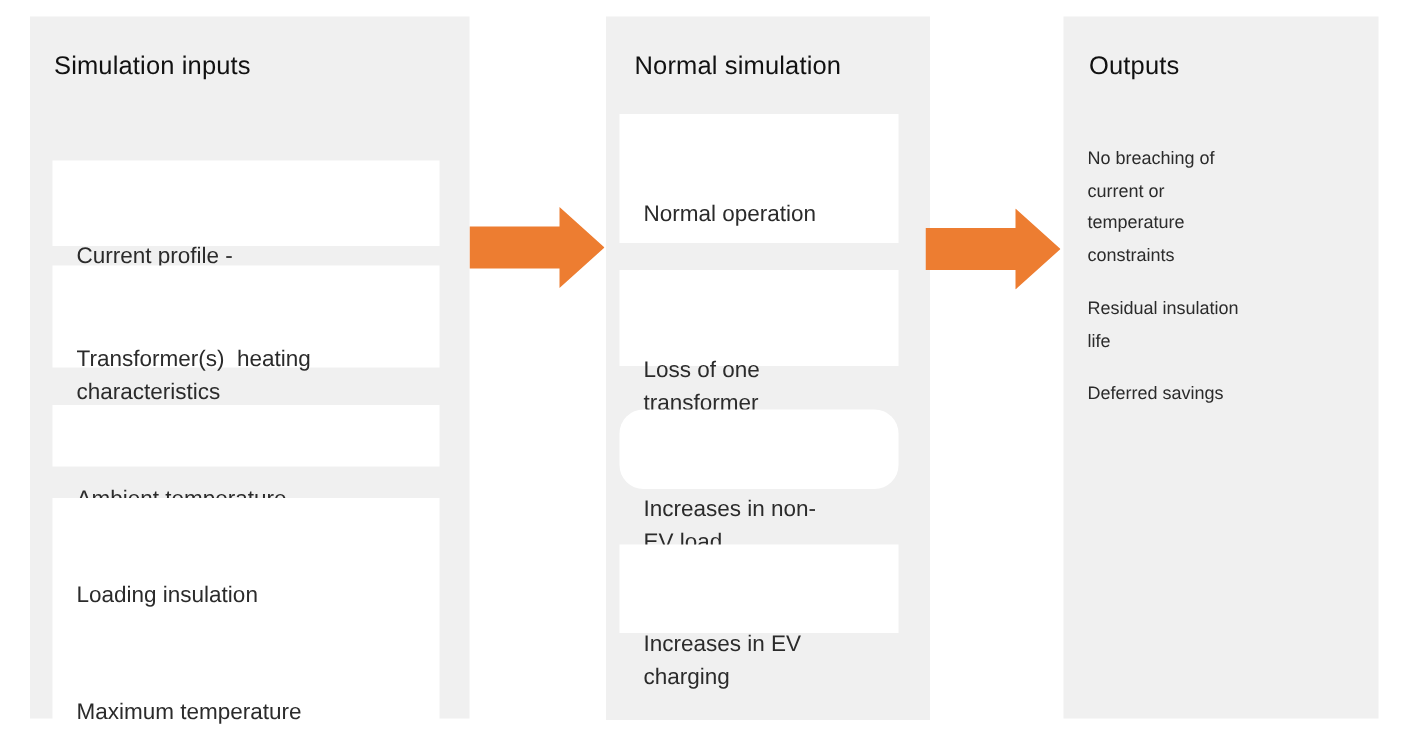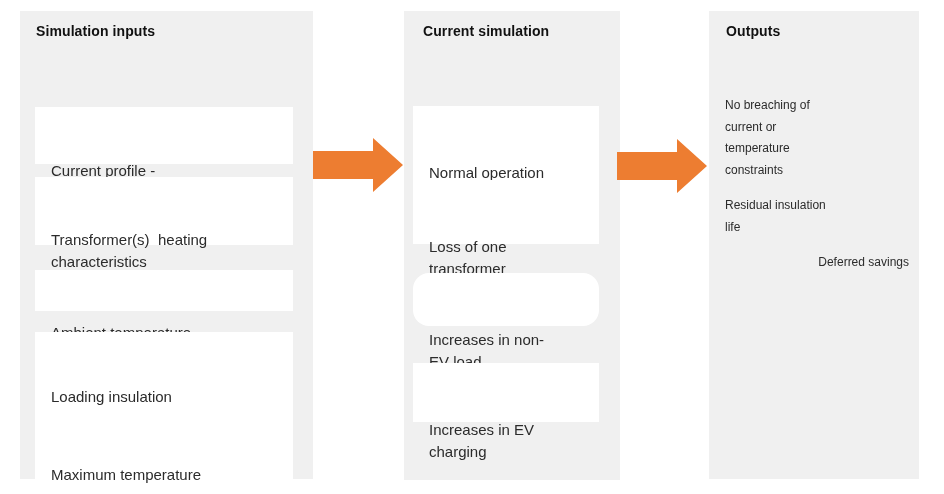--- a/index.html
+++ b/index.html
@@ -14,22 +14,22 @@
 
   .panel {
     position: absolute; top: 11px;
     background: var(--panel-bg, #f0f0f0);
   }
   .panel-inputs  { left: 20px;  width: 293px; height: 468px; }
   .panel-thermal { left: 404px; width: 216px; height: 469px; }
   .panel-outputs { left: 709px; width: 210px; height: 468px; }
 
   .panel-title {
-    position: absolute; top: 12px; left: 16px;
-    font-size: 14px; font-weight: bold;
+    position: absolute; top: 23px; left: 16px;
+    font-size: 17px; font-weight: normal;
     color: var(--title-text, #111111);
     letter-spacing: 0.1px;
     white-space: nowrap;
   }
   .panel-thermal .panel-title { left: 19px; }
   .panel-outputs .panel-title { left: 17px; }
 
   .wbox {
     position: absolute;
     background: var(--box-bg, #ffffff);
@@ -42,32 +42,32 @@
   .panel-inputs .wbox { left: 15px; width: 258px; padding: 10px 16px; margin-top: 28px; }
   .box-current      { top: 68px;  height: 57px; }
   .box-transformer  { top: 138px; height: 68px; padding-top: 9px !important; }
   .box-ambient      { top: 231px; height: 41px; padding-top: 9px !important; }
   .box-constraints  { top: 293px; height: 155px; padding-top: 11px !important; }
   .box-constraints p { margin-bottom: 13px; }
   .box-constraints p:last-child { margin-bottom: 0; }
 
   
   .panel-thermal .wbox { left: 9px; width: 186px; padding: 13px 16px; }
-  .box-normal    { top: 95px;  height: 86px; }
+  .box-normal    { top: 65px;  height: 86px; }
   .box-loss      { top: 169px; height: 64px; }
   .box-nonev     { top: 262px; height: 53px; border-radius: 16px; }
   .box-evcharge  { top: 352px; height: 59px; }
 
   
   .outputs-text {
     position: absolute; left: 16px; top: 84px; width: 184px;
     font-size: 12px; line-height: 21.5px;
   }
   .outputs-text p { white-space: pre-wrap; margin-bottom: 14px; }
-  .outputs-text p:last-child { margin-bottom: 0; text-align: right; }
+  .outputs-text p:last-child { margin-bottom: 0; }
 
   .flow-arrow { position: absolute; width: 90px; height: 54px; }
   .arrow-1 { left: 313px; top: 138px; }
   .arrow-2 { left: 617px; top: 139px; }
   .flow-arrow polygon { fill: var(--arrow, #ed7d31); }
 </style>
 </head>
 <body>
 
 <div class="stage">
@@ -94,21 +94,21 @@
       <p>Maximum temperature</p>
       
     </div>
   </div>
 
   <svg class="flow-arrow arrow-1" viewBox="0 0 90 54" aria-hidden="true">
     <polygon points="0,13 60,13 60,0 90,27 60,54 60,41 0,41"></polygon>
   </svg>
 
   <div class="panel panel-thermal">
-    <div class="panel-title">Current simulation</div>
+    <div class="panel-title">Normal simulation</div>
 
     <div class="wbox box-normal">
       <p>Normal operation</p>
     </div>
 
     <div class="wbox box-loss">
       <p>Loss of one
 transformer</p>
     </div>
 

